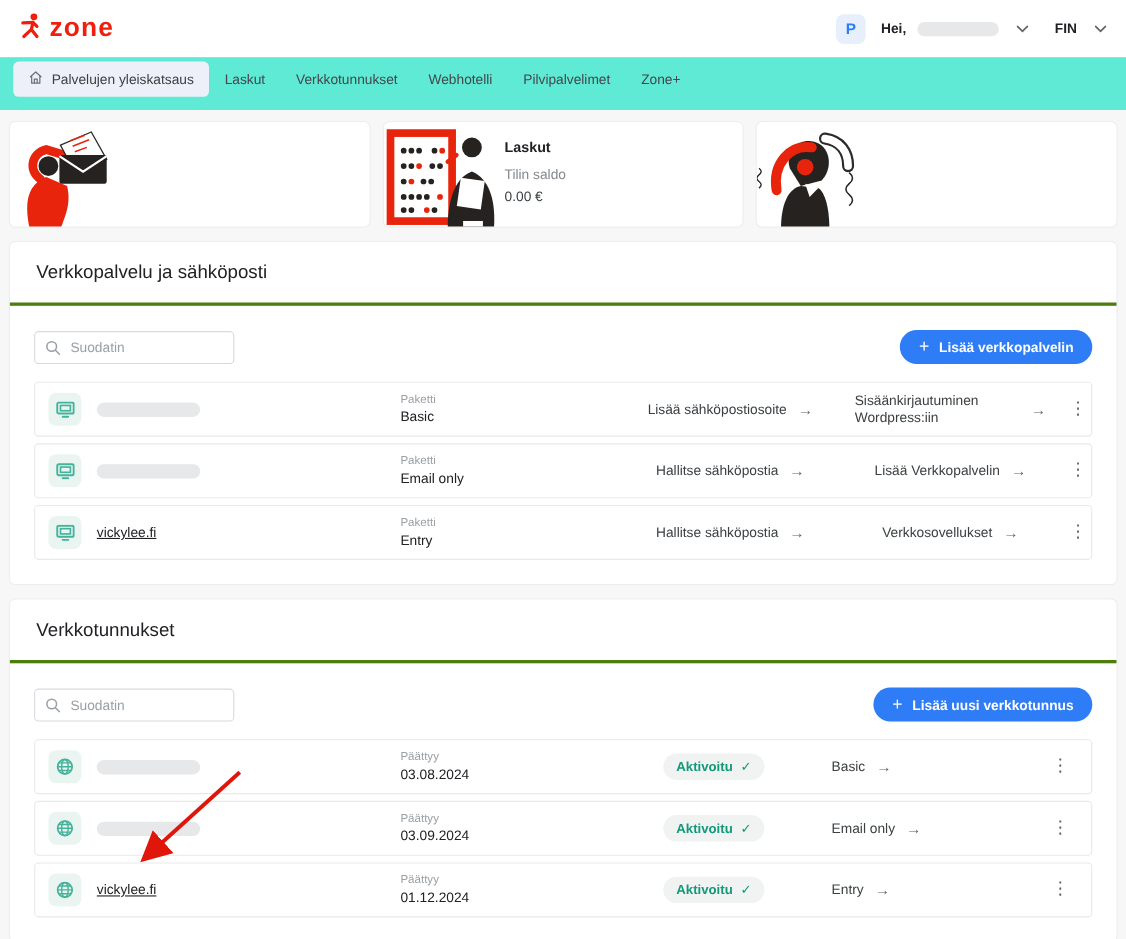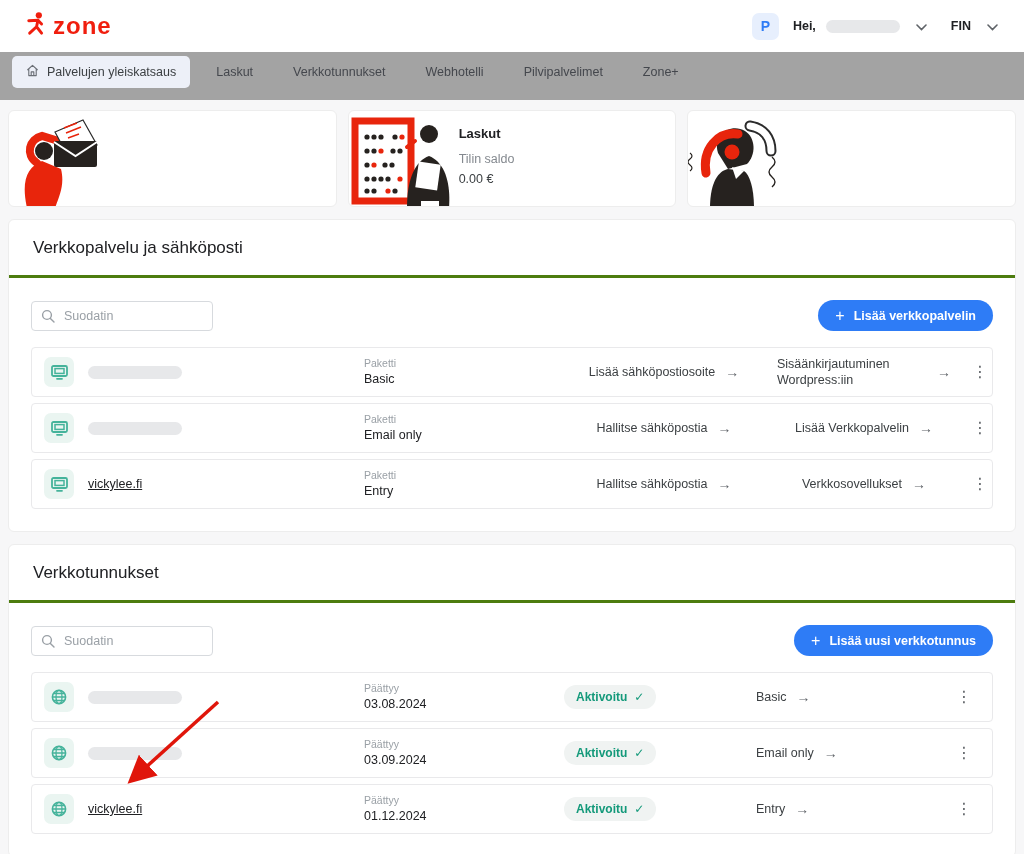--- a/index.html
+++ b/index.html
@@ -1,35 +1,35 @@
 <!DOCTYPE html>
 <html><head>
 <meta charset="utf-8">
 <style>
   * { margin:0; padding:0; box-sizing:border-box; }
   html,body { width:1024px; height:854px; overflow:hidden; background:#f7f7f8;
               font-family:"Liberation Sans","DejaVu Sans",sans-serif; color:#202124; }
 
   
   .header { height:52px; background:#fff; display:flex; align-items:center;
-            justify-content:space-between; padding:0 26px; }
+            justify-content:space-between; padding:0 18px; }
   .logo { display:flex; align-items:center; gap:5px; }
   .logo-text { color:#f01e0e; font-size:24px; font-weight:800; letter-spacing:1px;
                text-transform:lowercase; line-height:1; }
   .header-right { display:flex; align-items:center; gap:10px; }
   .avatar { width:27px; height:27px; border-radius:7px; background:#e7effd; color:#2e7cf6;
             font-weight:700; font-size:14px; display:flex; align-items:center; justify-content:center; }
   .greeting { font-size:12.5px; font-weight:700; color:#202124; margin-left:4px; }
   .blur-pill { background:#e7e8ea; border-radius:7px; }
   .blur-name-header { width:74px; height:13px; }
   .lang { font-size:12.5px; font-weight:700; color:#202124; margin-left:14px; }
   .chev { display:inline-block; margin-left:6px; }
 
   
-  .nav { background:#a3a3a3; padding:4px 12px 12px; display:flex; align-items:center; gap:12px;text-align:center; }
+  .nav { background:#5eead4; padding:4px 12px 12px; display:flex; align-items:center; gap:0;text-align:center; }
   .tab { font-size:12.5px; font-weight:500; color:#44474d; padding:8px 14px; border-radius:5px;
          display:flex; align-items:center; gap:8px; cursor:pointer; white-space:nowrap; }
   .tab.active { background:#edf0f8; color:#3c4043; }
 
   
   .content { background:#f7f7f8; padding:10px 8px 0; }
 
   
   .cards { display:flex; gap:11px; }
   .card { flex:1; background:#fff; border:1px solid #ededed; border-radius:6px; height:97px;
@@ -62,21 +62,21 @@
          padding:10px 12px; margin-bottom:6px; background:#fff; }
   .name-area { width:320px; flex:none; display:flex; align-items:center; }
   .row-icon { width:30px; height:30px; border-radius:7px; background:#eaf5f1; flex:none;
               display:flex; align-items:center; justify-content:center; margin-right:14px; }
   .blur-name-row { width:94px; height:13px; }
   .row-link { font-size:12.5px; color:#202124; text-decoration:underline; cursor:pointer; }
   .col-meta { width:200px; flex:none; }
   .meta-label { font-size:10.5px; color:#9aa0a6; line-height:1.4; }
   .meta-value { font-size:12.5px; color:#202124; line-height:1.35; }
   .col-center { width:200px; flex:none; display:flex; justify-content:center; }
-  .col-badge { width:170px; flex:none; display:flex; justify-content:flex-start; }
+  .col-badge { width:170px; flex:none; display:flex; justify-content:center; }
   .col-left { width:200px; flex:none; display:flex; justify-content:flex-start; padding-left:22px; }
   .action { display:flex; align-items:center; gap:10px; cursor:pointer; }
   .action-label { font-size:12.5px; color:#3c4043; }
   .action-label.narrow { max-width:150px; line-height:1.3; }
   .arrow { color:#5f6368; font-size:14px; }
   .spacer { flex:1; }
   .kebab { color:#5f6368; font-size:16px; padding:2px 8px; cursor:pointer; line-height:1; }
   .badge { background:#f0f3f2; border-radius:14px; padding:5px 12px; display:flex; align-items:center;
            gap:7px; font-size:12px; font-weight:700; color:#13997a; }
   .badge .check { font-size:12px; font-weight:400; }

